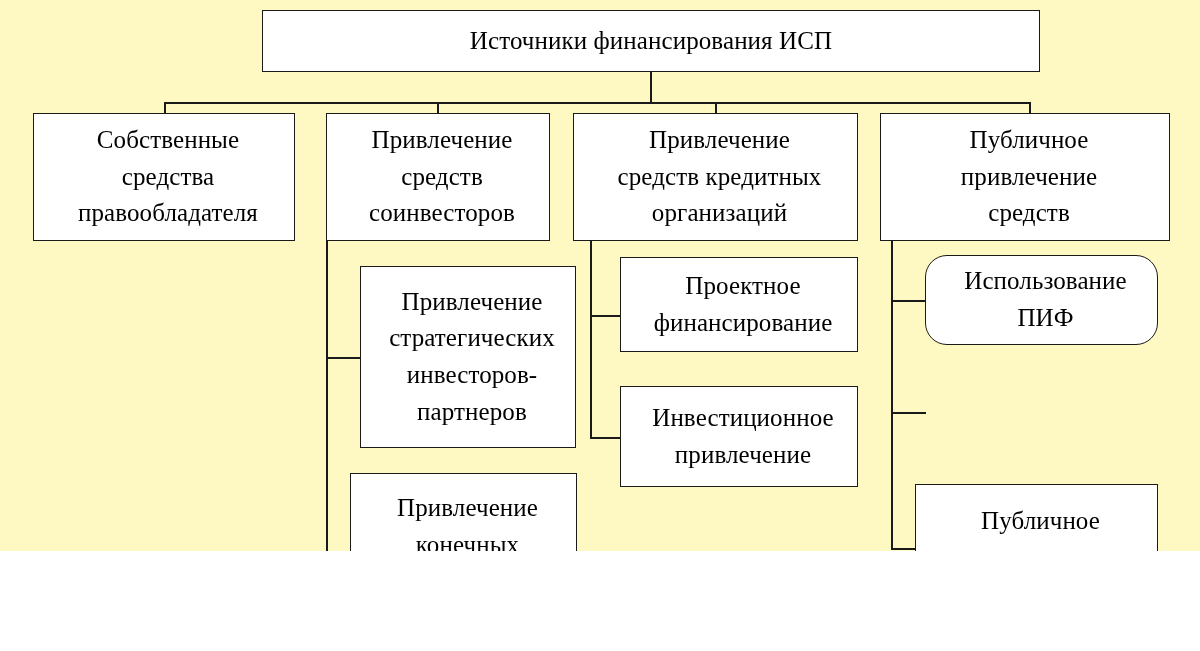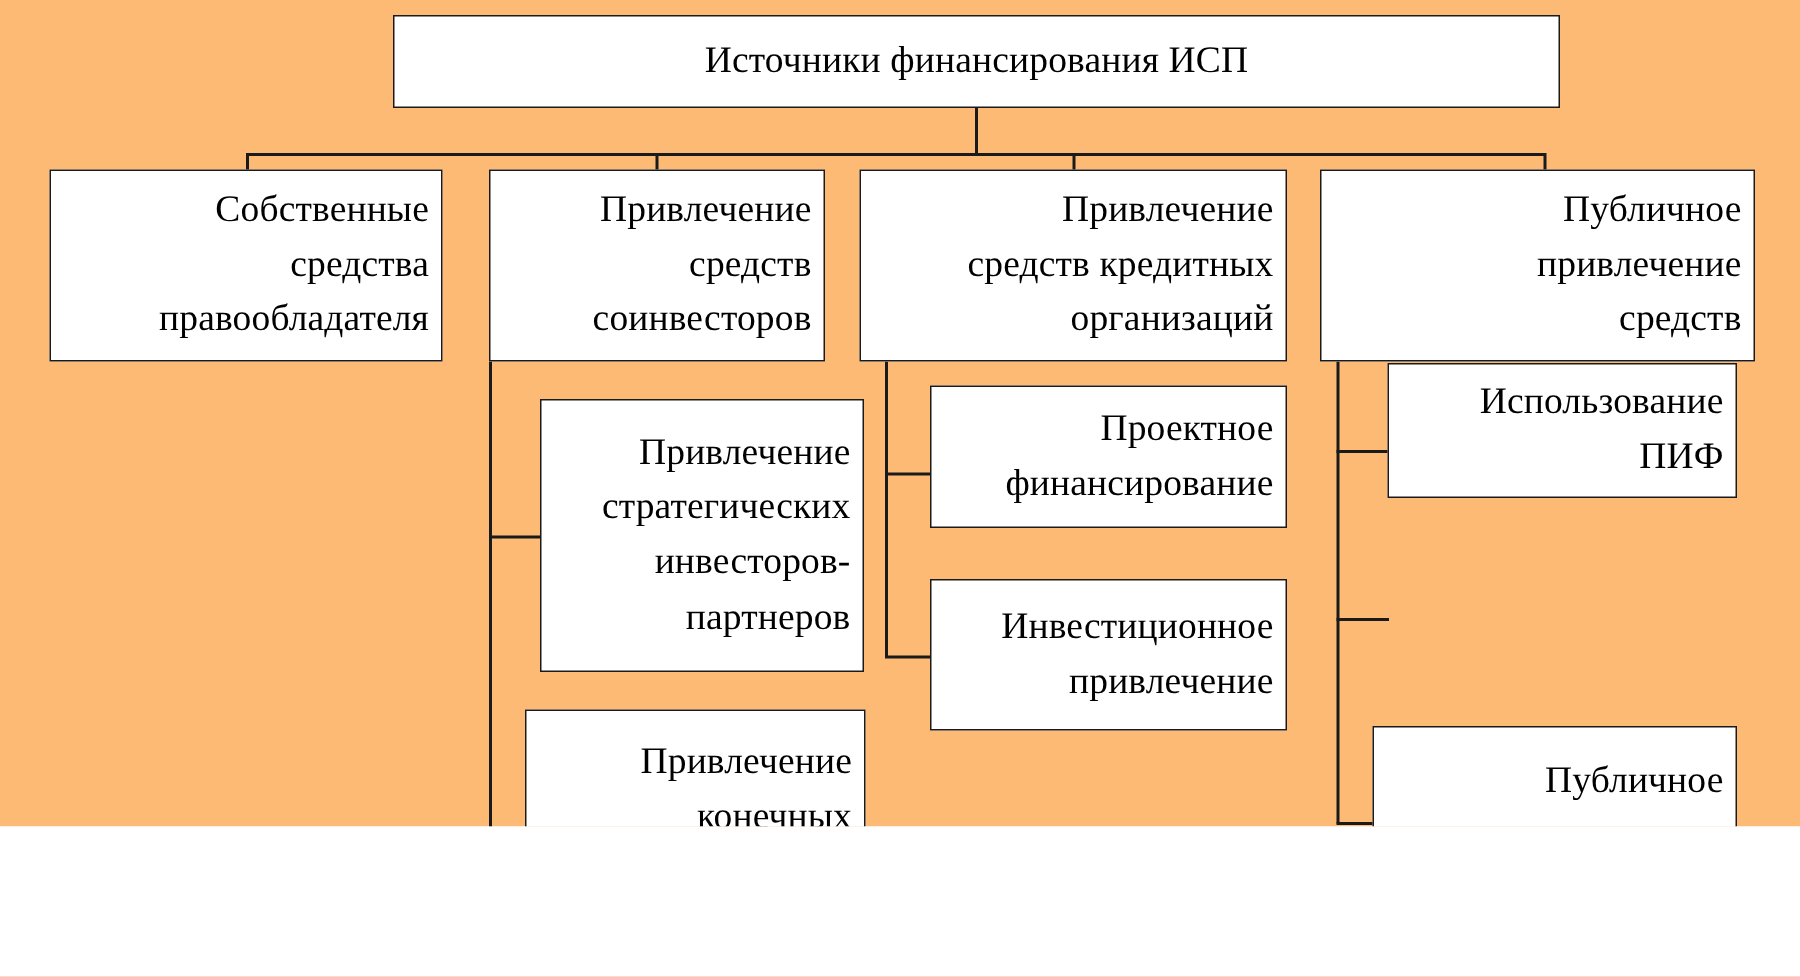--- a/index.html
+++ b/index.html
@@ -5,21 +5,21 @@
 <style>
   html, body {
     margin: 0;
     padding: 0;
     background: #ffffff;
   }
   #diagram {
     position: relative;
     width: 1200px;
     height: 551px;
-    background: #fdba74;
+    background: #fef9c3;
     overflow: hidden;
     font-family: "Liberation Serif", "DejaVu Serif", serif;
   }
   .node {
     position: absolute;
     box-sizing: border-box;
     border: 1.6px solid #1a1a1a;
     background: #ffffff;
     color: #000000;
     display: flex;
@@ -37,21 +37,21 @@
   .node.root {
     justify-content: center;
     text-align: center;
   }
   .node.root .label {
     text-align: center;
     font-size: 25px;
   }
   .node.level2 .label,
   .node.level3 .label {
-    text-align: right;
+    text-align: center;
     padding-left: 16px;
     padding-right: 8px;
   }
   .connector {
     position: absolute;
     background: #1a1a1a;
     z-index: 1;
   }
   .connector.h { height: 1.8px; }
   .connector.v { width: 1.8px; }
@@ -127,21 +127,21 @@
   <div class="node level3" style="left:620px; top:386px; width:238px; height:101px;">
     <span class="label">Инвестиционное
 привлечение</span>
   </div>
 
   <div class="connector v" style="left:891px; top:241px; height:308px;"></div>
   <div class="connector h" style="left:891px; top:300px; width:35px;"></div>
   <div class="connector h" style="left:891px; top:412px; width:35px;"></div>
   <div class="connector h" style="left:891px; top:548px; width:35px;"></div>
 
-  <div class="node level3" style="left:925px; top:242px; width:233px; height:90px;">
+  <div class="node level3" style="left:925px; top:255px; width:233px; height:90px;border-radius:22px;">
     <span class="label">Использование
 ПИФ</span>
   </div>
 
 
   <div class="node level3" style="left:915px; top:484px; width:243px; height:148px;">
     <span class="label">Публичное
 размещение
 акций</span>
   </div>

